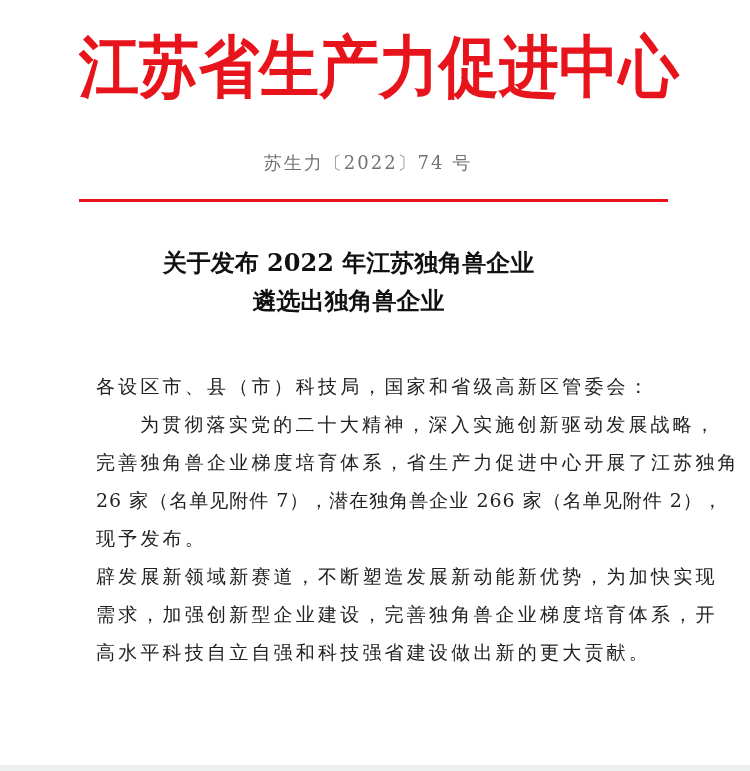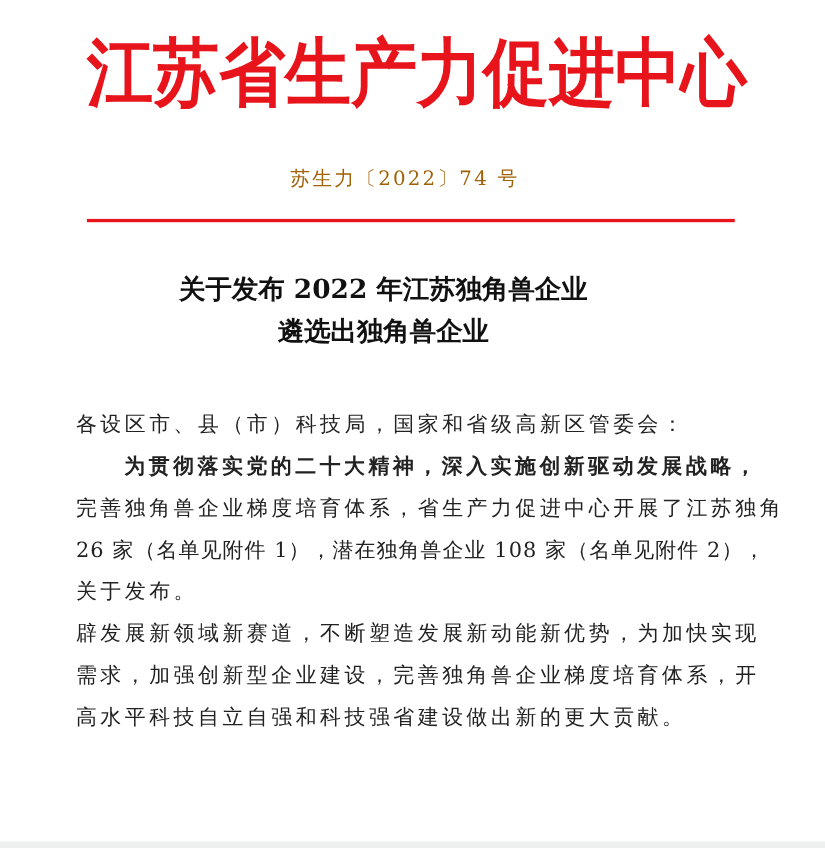--- a/index.html
+++ b/index.html
@@ -49,21 +49,21 @@
     .org-header span { display: inline-block; }
     .doc-number {
       position: absolute;
       left: 0;
       width: 736px;
       top: 150px;
       text-align: center;
       font-size: 18px;
       line-height: 26px;
       letter-spacing: 2px;
-      color: #a16207;
+      color: #737373;
     }
     .red-rule {
       position: absolute;
       left: 79px;
       top: 199px;
       width: 589px;
       height: 3px;
       background: #e8141b;
     }
     .doc-title {
@@ -73,33 +73,33 @@
       top: 244px;
       text-align: center;
       font-size: 24px;
       font-weight: bold;
       line-height: 38px;
       color: #111;
     }
     .doc-title div { white-space: nowrap; }
     .body-text {
       position: absolute;
-      left: 69px;
+      left: 96px;
       top: 367px;
       width: 592px;
       font-size: 19px;
       line-height: 38px;
       color: #222;
       letter-spacing: 3.2px;
     }
     .body-text p {
       margin: 0;
       white-space: nowrap;
     }
-    .indent { padding-left: 44px; font-weight: bold; }
+    .indent { padding-left: 44px; }
   </style>
 </head>
 <body>
 
 <div class="page">
 
   <div class="org-header">
     <span>江</span>
     <span>苏</span>
     <span>省</span>
@@ -120,22 +120,22 @@
     <div>关于发布 2022 年江苏独角兽企业</div>
     <div>遴选出独角兽企业</div>
   </div>
 
   <div class="body-text">
     <p>各设区市、县（市）科技局，国家和省级高新区管委会：</p>
 
     <div>
       <p class="indent">为贯彻落实党的二十大精神，深入实施创新驱动发展战略，</p>
       <p>完善独角兽企业梯度培育体系，省生产力促进中心开展了江苏独角</p>
-      <p style="letter-spacing:1px">26 家（名单见附件 1），潜在独角兽企业 108 家（名单见附件 2），</p>
-      <p>关于发布。</p>
+      <p style="letter-spacing:1px">26 家（名单见附件 7），潜在独角兽企业 266 家（名单见附件 2），</p>
+      <p>现予发布。</p>
     </div>
 
     <div>
       <p>辟发展新领域新赛道，不断塑造发展新动能新优势，为加快实现</p>
       <p>需求，加强创新型企业建设，完善独角兽企业梯度培育体系，开</p>
       <p>高水平科技自立自强和科技强省建设做出新的更大贡献。</p>
     </div>
   </div>
 
 </div>

